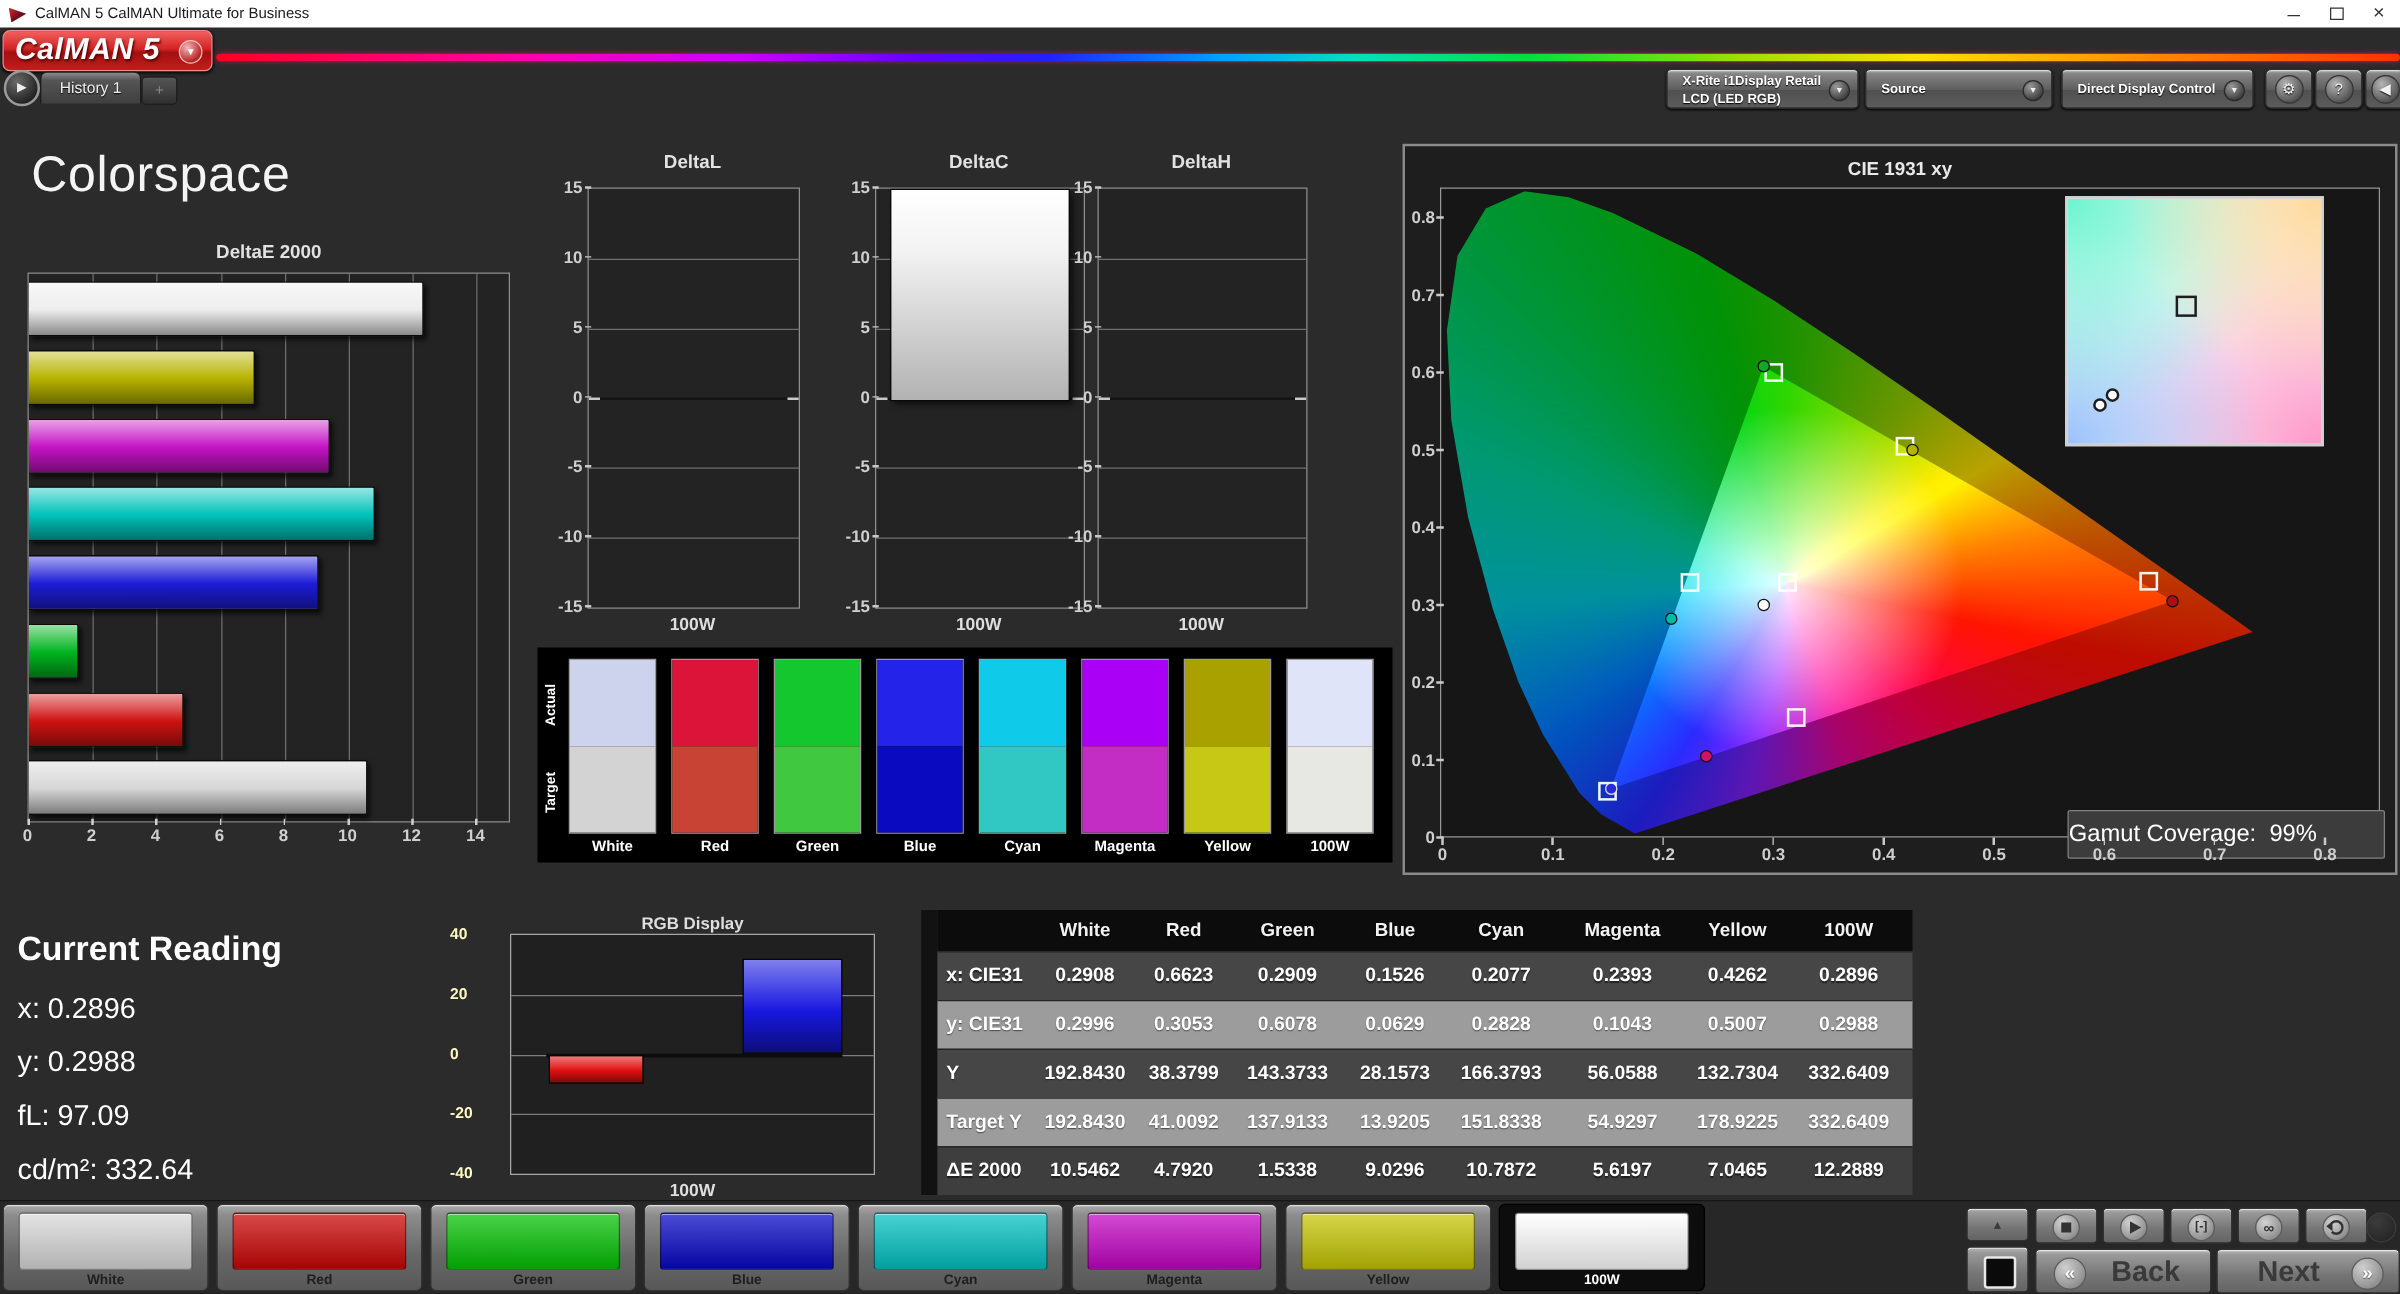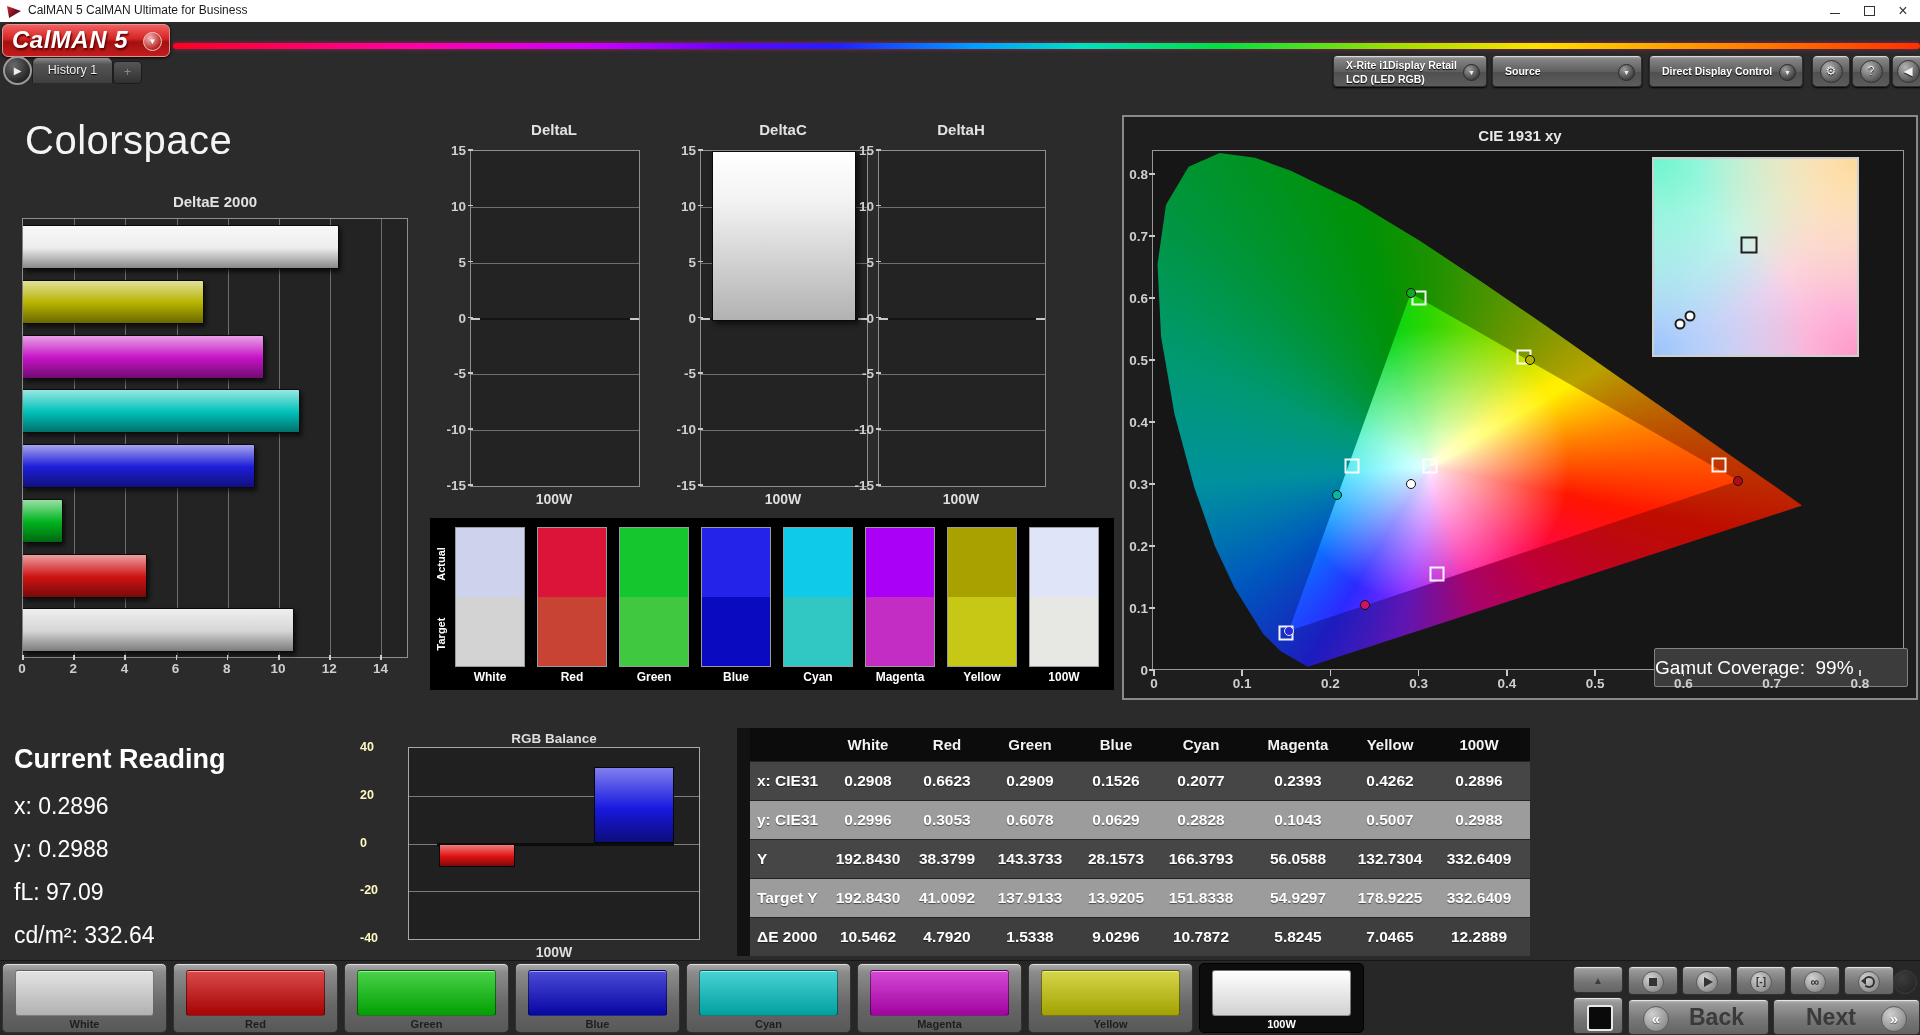--- a/index.html
+++ b/index.html
@@ -484,21 +484,21 @@
       <div class="cie-meas" style="left: 406.121px; top: 242.566px; background: rgb(181, 180, 0);"></div>
     </div>
 
   <div id="cr-title">Current Reading</div>
   <div class="cr-line" style="top:793px;"><span>x:</span> <span>0.2896</span></div>
   <div class="cr-line" style="top:836px;"><span>y:</span> <span>0.2988</span></div>
   <div class="cr-line" style="top:879px;"><span>fL:</span> <span>97.09</span></div>
   <div class="cr-line" style="top:922px;"><span>cd/m²:</span> <span>332.64</span></div>
 
   <div id="rgb-wrap">
-    <div id="rgb-title">RGB Balance</div>
+    <div id="rgb-title">RGB Display</div>
     <div id="rgb-frame">
         <div class="rgb-grid" style="top: 47.75px;"></div>
         <div class="rgb-grid" style="top: 95.5px;"></div>
         <div class="rgb-grid" style="top: 143.25px;"></div>
         <div id="rgb-zero" style="left: 28px; width: 237px; top: 94.5px;"></div>
         <div class="rgb-bar" style="left: 30px; width: 76px; top: 95.5px; height: 23.875px; background: linear-gradient(rgb(238, 124, 124) 0%, rgb(224, 16, 16) 55%, rgb(123, 9, 9) 100%);"></div>
         <div class="rgb-bar" style="left: 185px; width: 80px; top: 19.1px; height: 76.4px; background: linear-gradient(rgb(128, 128, 238) 0%, rgb(24, 24, 224) 55%, rgb(13, 13, 123) 100%);"></div>
       </div>
     <div id="rgb-xlabel">100W</div>
   <div class="rgb-ylab" style="top: 16px;">40</div>
@@ -564,21 +564,21 @@
         <div class="td">178.9225</div>
         <div class="td">332.6409</div>
       </div>
       <div class="tr darker">
         <div class="td lab">ΔE 2000</div>
         <div class="td">10.5462</div>
         <div class="td">4.7920</div>
         <div class="td">1.5338</div>
         <div class="td">9.0296</div>
         <div class="td">10.7872</div>
-        <div class="td">5.8245</div>
+        <div class="td">5.6197</div>
         <div class="td">7.0465</div>
         <div class="td">12.2889</div>
       </div>
     </div>
 
   <div id="footer-strip"></div>
   <div id="patches">
       <div class="patch" style="left: 2px;">
         <div class="pswatch" style="background: linear-gradient(rgba(255, 255, 255, 0.28), rgba(0, 0, 0, 0.18)), rgb(217, 217, 217);"></div>
         <div class="plabel">White</div>

